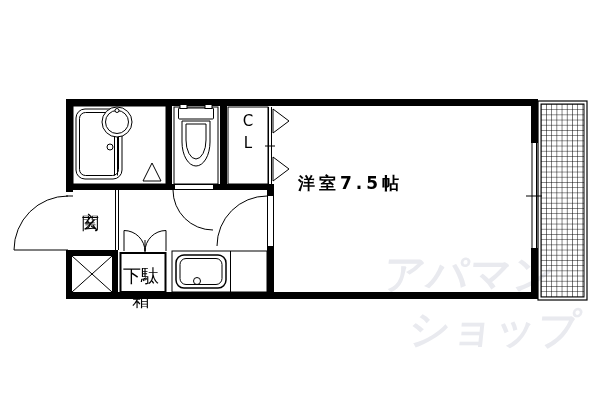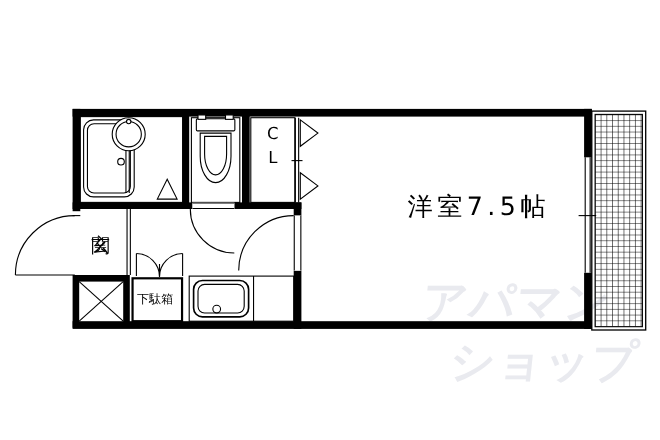--- a/index.html
+++ b/index.html
@@ -4,23 +4,23 @@
 <style>
   html,body{margin:0;padding:0;background:#fff;}
   #canvas{
     position:relative;width:600px;height:400px;background:#fff;overflow:hidden;
     font-family:"DejaVu Sans","Liberation Sans",sans-serif;
   }
   #plan-svg{position:absolute;left:0;top:0;z-index:2;}
   .label{position:absolute;z-index:3;color:#000;}
   .label-vert{writing-mode:vertical-rl;text-orientation:upright;}
   #genkan-label{left:80px;top:199px;font-size:17px;letter-spacing:3px;font-weight:500;}
-  #getabako-label{left:120px;top:264px;width:42px;text-align:center;font-size:11px;font-weight:500;}
+  #getabako-label{left:120px;top:264px;width:42px;text-align:center;font-size:18px;font-weight:500;}
   #cl-label{left:239px;top:112px;font-size:15px;letter-spacing:4px;}
-  #room-label{left:298px;top:172px;width:202px;text-align:right;font-size:23px;letter-spacing:4px;font-weight:400;white-space:nowrap;}
+  #room-label{left:298px;top:172px;width:202px;text-align:left;font-size:17px;letter-spacing:4px;font-weight:700;white-space:nowrap;}
   .watermark{
     position:absolute;z-index:1;font-weight:bold;font-size:41px;letter-spacing:1px;
     transform:skewX(-6deg);white-space:nowrap;
   }
   #wm-line1{left:384px;top:247px;}
   #wm-line2{left:409px;top:302px;}
 </style>
 </head>
 <body>
 

